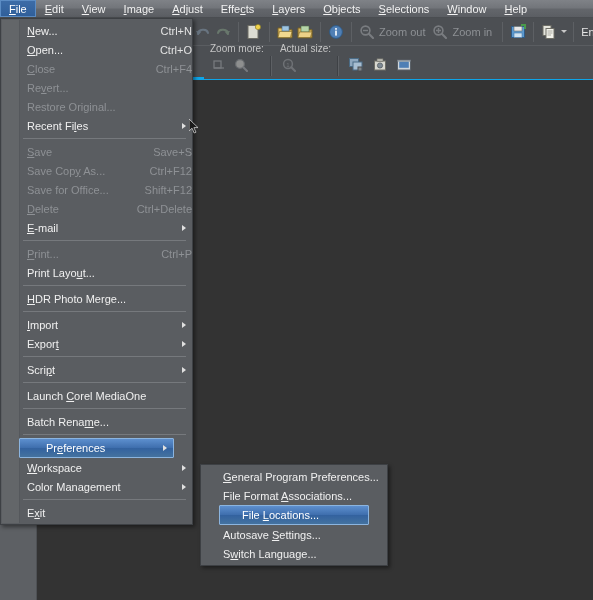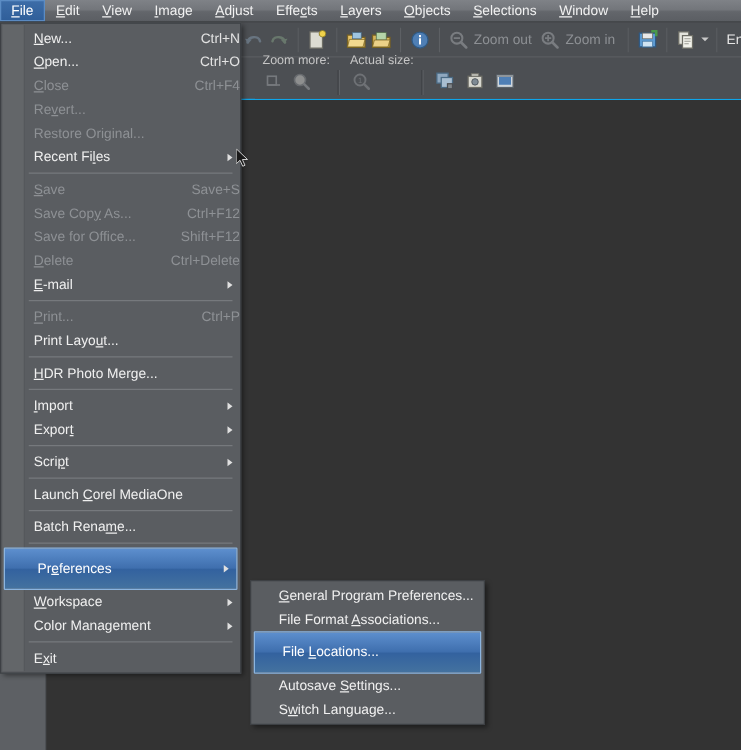--- a/index.html
+++ b/index.html
@@ -54,21 +54,21 @@
   }
   .menubar-item u { text-decoration: underline; }
 
   
   #toolbar-area {
     position: absolute;
     left: 0; top: 18px;
     width: 593px;
     height: 62px;
     background: #4c4f53;
-    border-bottom: 1px solid #0ea5e9;
+    border-bottom: 3px solid #0ea5e9;
     box-sizing: border-box;
     text-decoration: underline;
   }
   #toolbar-row1 {
     position: absolute;
     left: 190px; top: 0;
     right: 0; height: 28px;
     display: flex;
     align-items: center;
     gap: 2px;
@@ -195,23 +195,23 @@
     padding-left: 24px;
     color: #e3e3e3;
     font-size: 11px;
   }
   .menu-item.disabled { color: #8e9195; }
   .menu-item.disabled .mi-accel { color: #8e9195; }
   .menu-item.highlight {
     background: linear-gradient(to bottom, #5d8fce 0%, #3f6fae 48%, #33629f 52%, #44729f 100%);
     border: 1px solid #8bb4df;
     color: #ffffff;
-    height: 34px;
+    height: 20px;
     box-sizing: border-box;
-    margin: 0 2px;
+    margin: 0 18px;
     border-radius: 1px;
   }
   .menu-item.highlight .mi-label { color: #ffffff; }
   .menu-arrow {
     position: absolute;
     right: 6px;
     width: 0; height: 0;
     border-top: 3.5px solid transparent;
     border-bottom: 3.5px solid transparent;
     border-left: 4px solid #e0e0e0;

